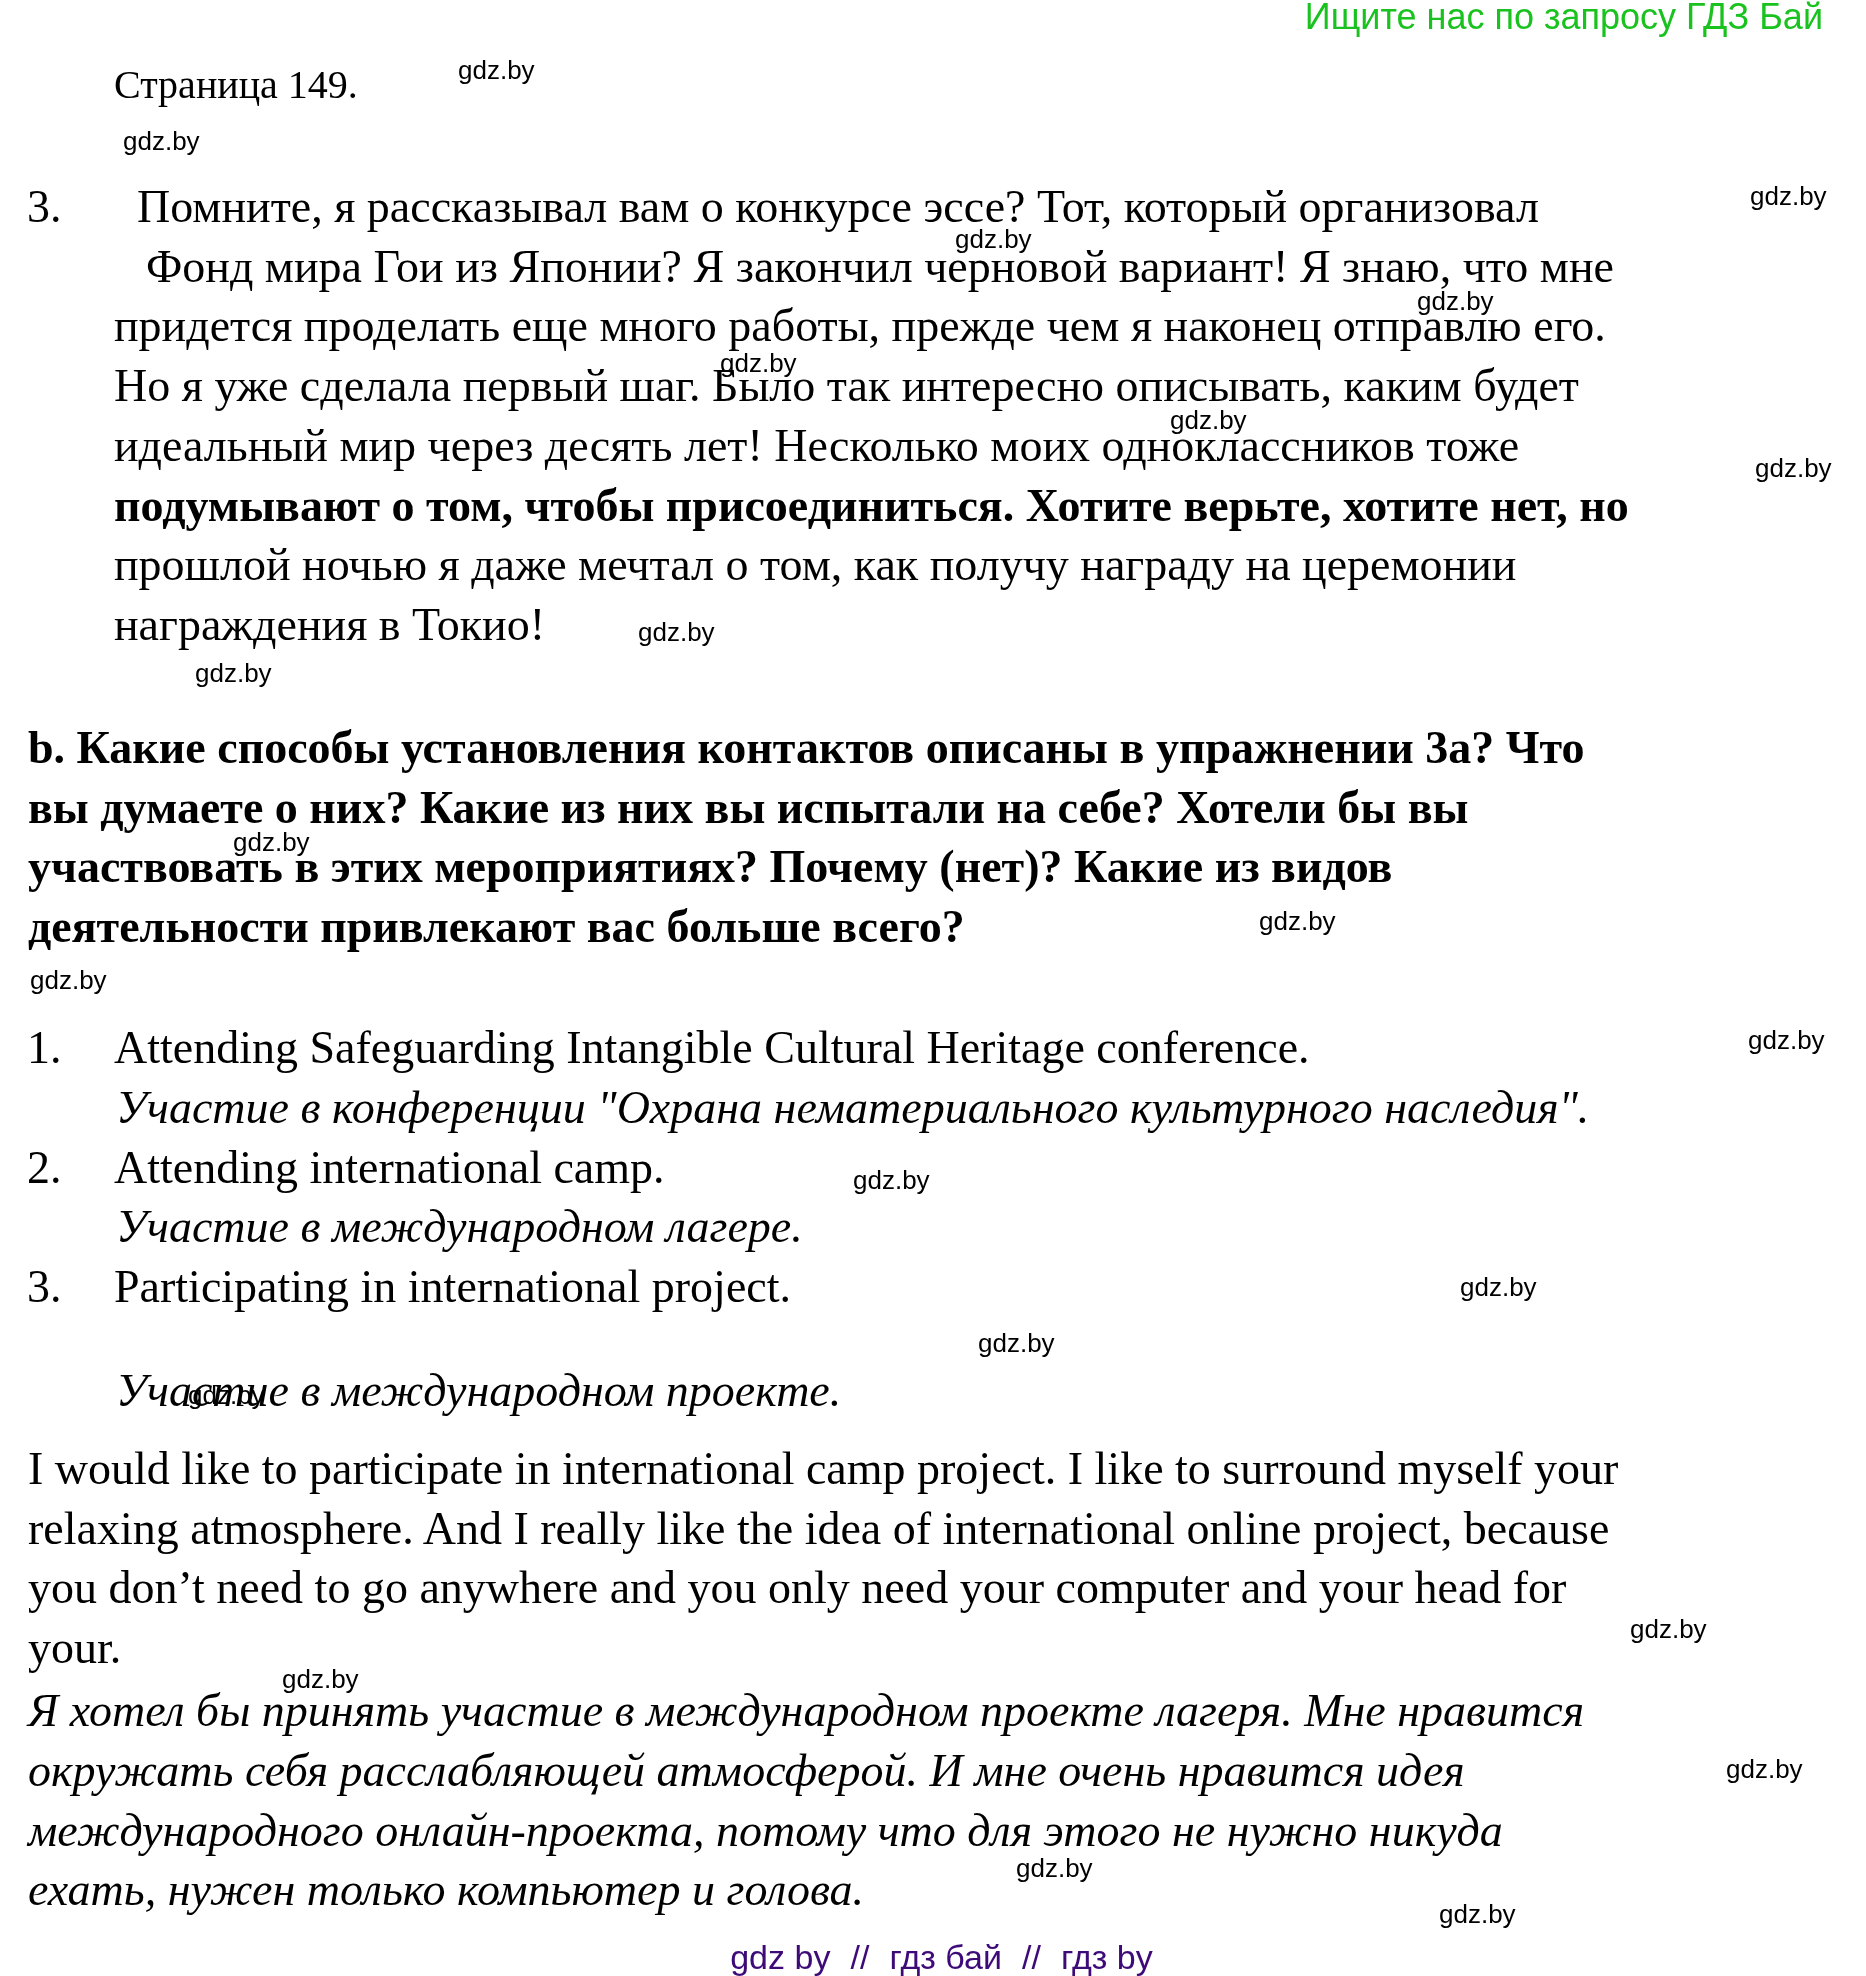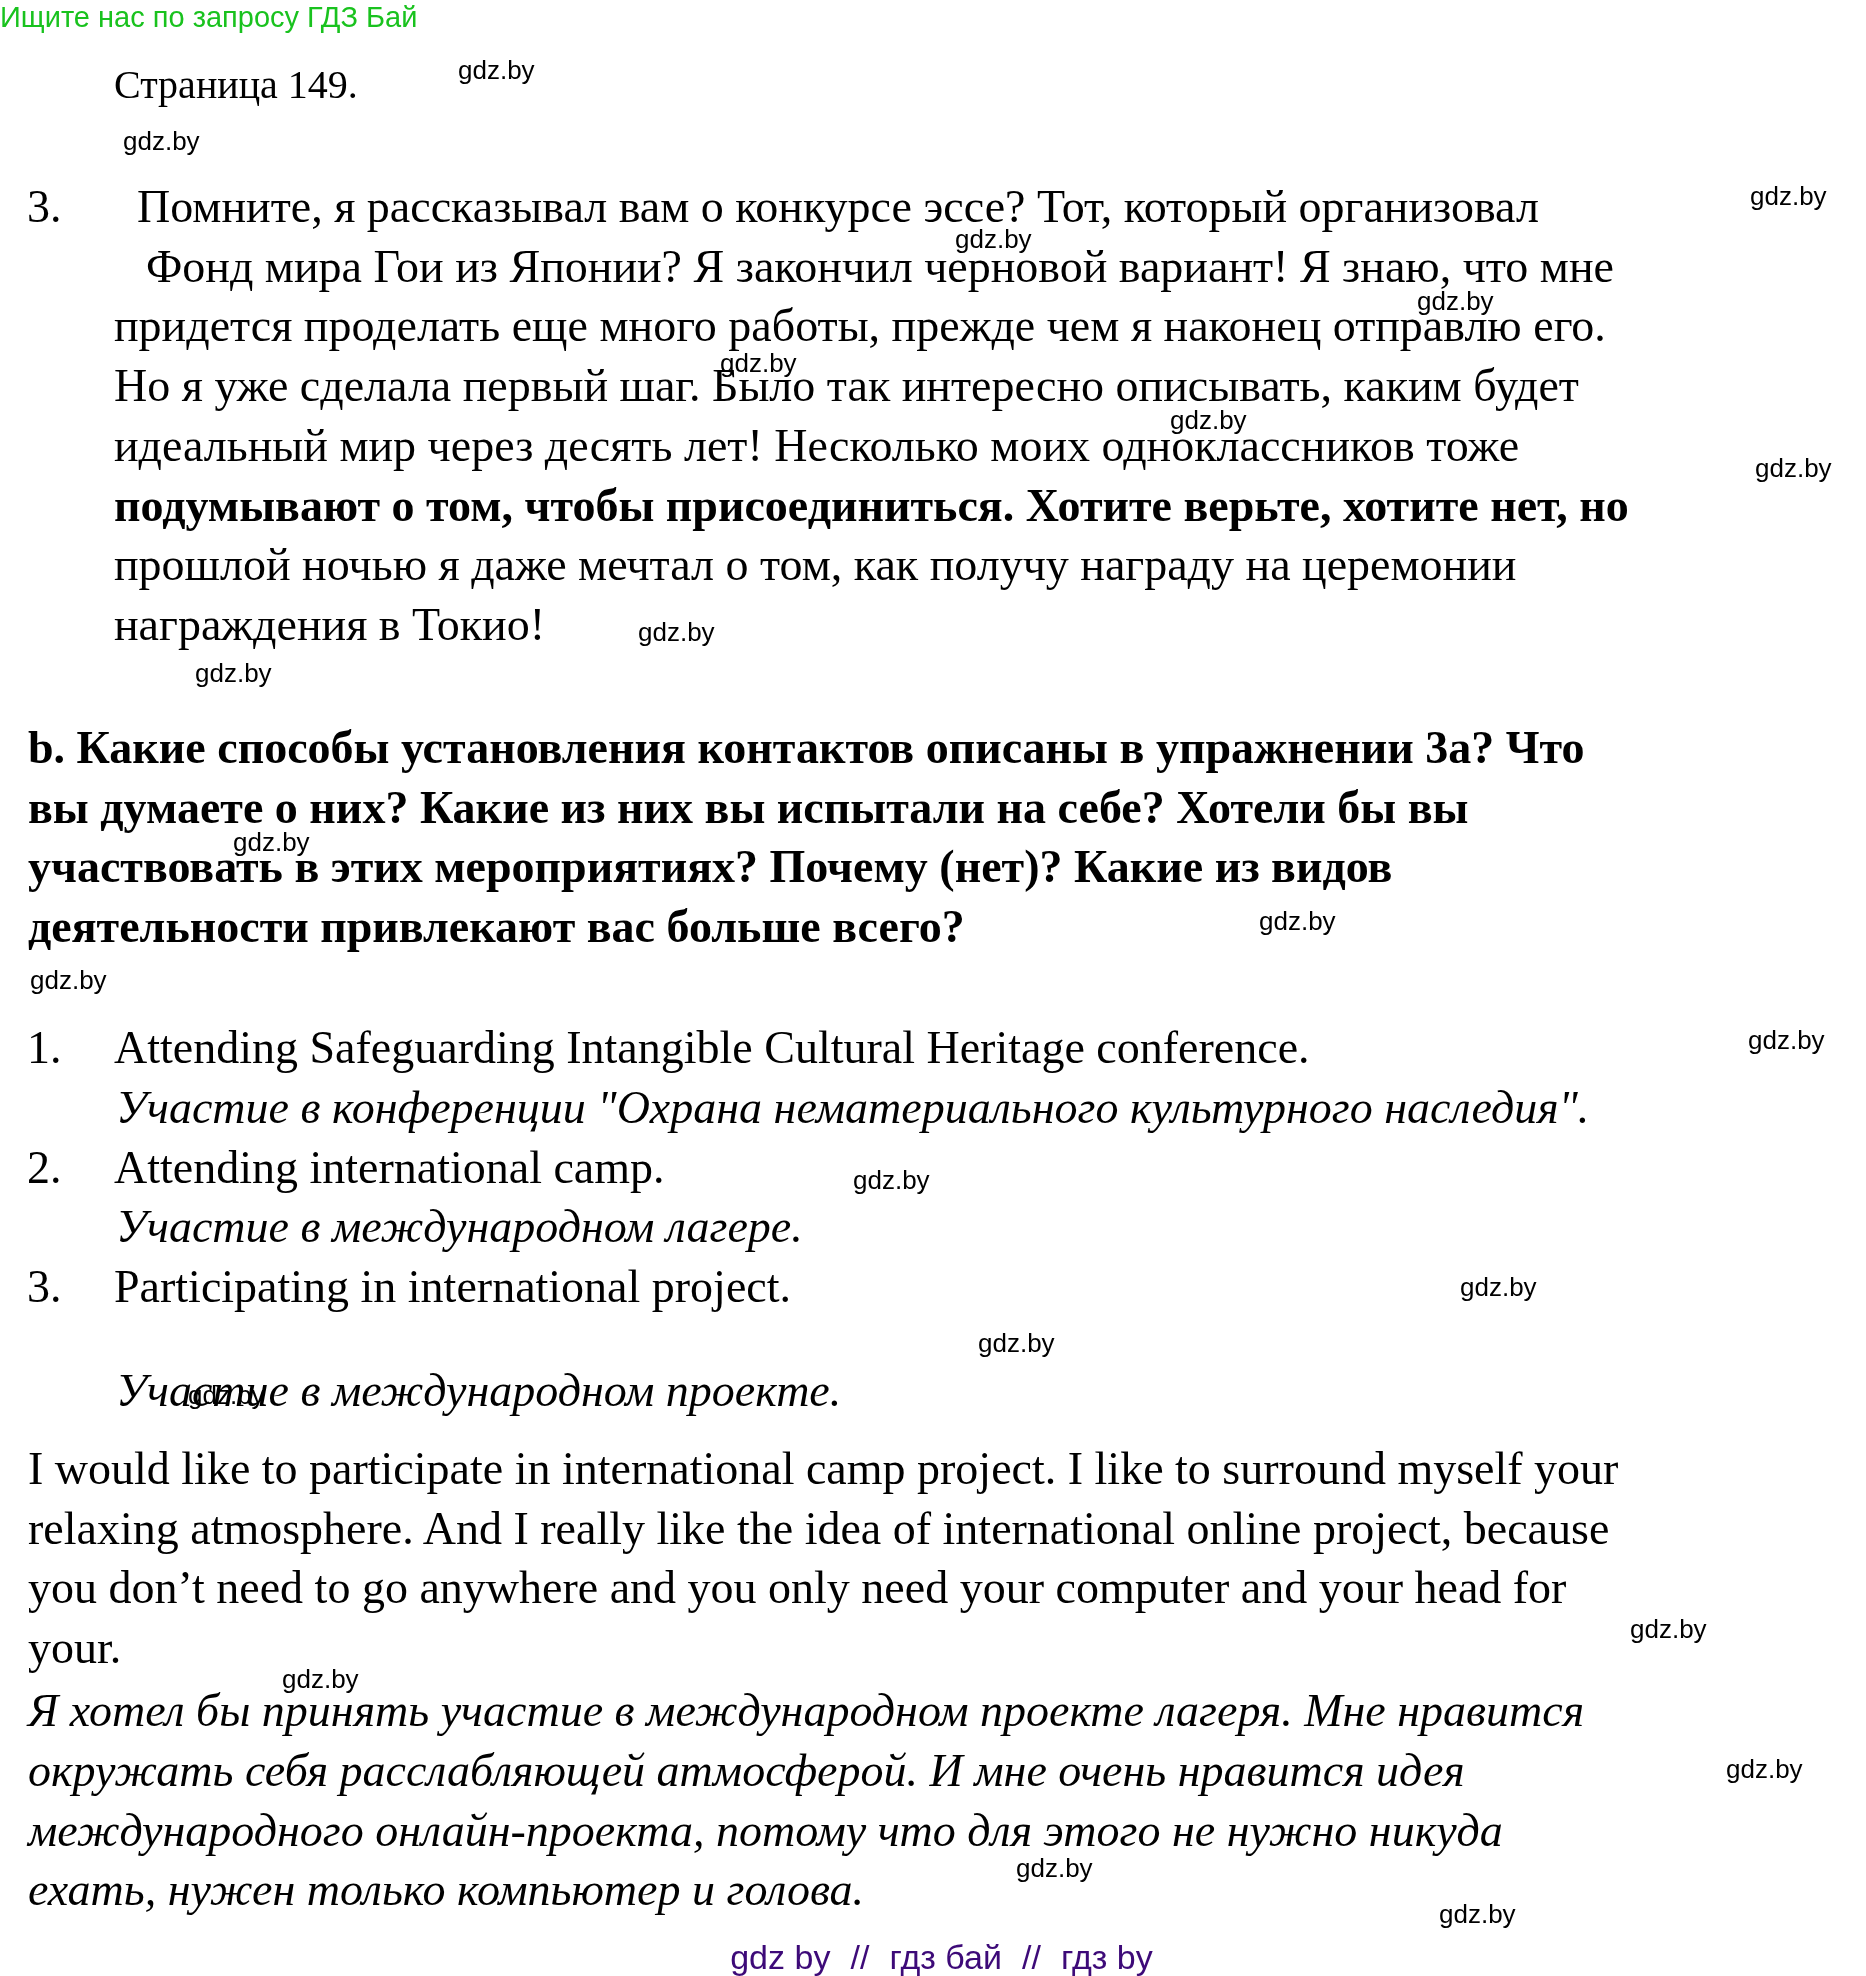--- a/index.html
+++ b/index.html
@@ -1,19 +1,19 @@
 <!DOCTYPE html>
 <html style="font-size:14.3px"><head>
 <meta charset="utf-8">
 <style>
   html, body { margin:0; padding:0; background:#ffffff; }
   body { width:1867px; height:1976px; position:relative; overflow:hidden;
          font-family:"Liberation Serif", "DejaVu Serif", serif; color:#000; }
-  .hdr { position:absolute; top:0; left:0; width:1823px; text-align:left;
-         font-family:"Liberation Sans", "DejaVu Sans", sans-serif; font-size:29px; line-height:34px; }
+  .hdr { position:absolute; top:0; left:0; width:1823px; text-align:right;
+         font-family:"Liberation Sans", "DejaVu Sans", sans-serif; font-size:36px; line-height:34px; }
   .hdr a { color:#19c21e; text-decoration:none; }
   .pagehead { position:absolute; left:114px; top:55px; font-size:40px; line-height:59px; }
   .line { position:absolute; font-size:46px; line-height:53px; white-space:nowrap; }
   .num { position:absolute; left:27px; font-size:46px; line-height:53px; }
   .bold { font-weight:bold; }
   .ital { font-style:italic; }
   .wm { position:absolute; font-family:"Liberation Sans", "DejaVu Sans", sans-serif;
         font-size:26px; line-height:28.5px; color:#000; white-space:nowrap; }
   .footer { position:absolute; top:1939px; left:0; width:1867px; text-align:center;
             font-family:"Liberation Sans", "DejaVu Sans", sans-serif; font-size:34px; line-height:36px; color:#3d0a78;padding-left:8px; }

